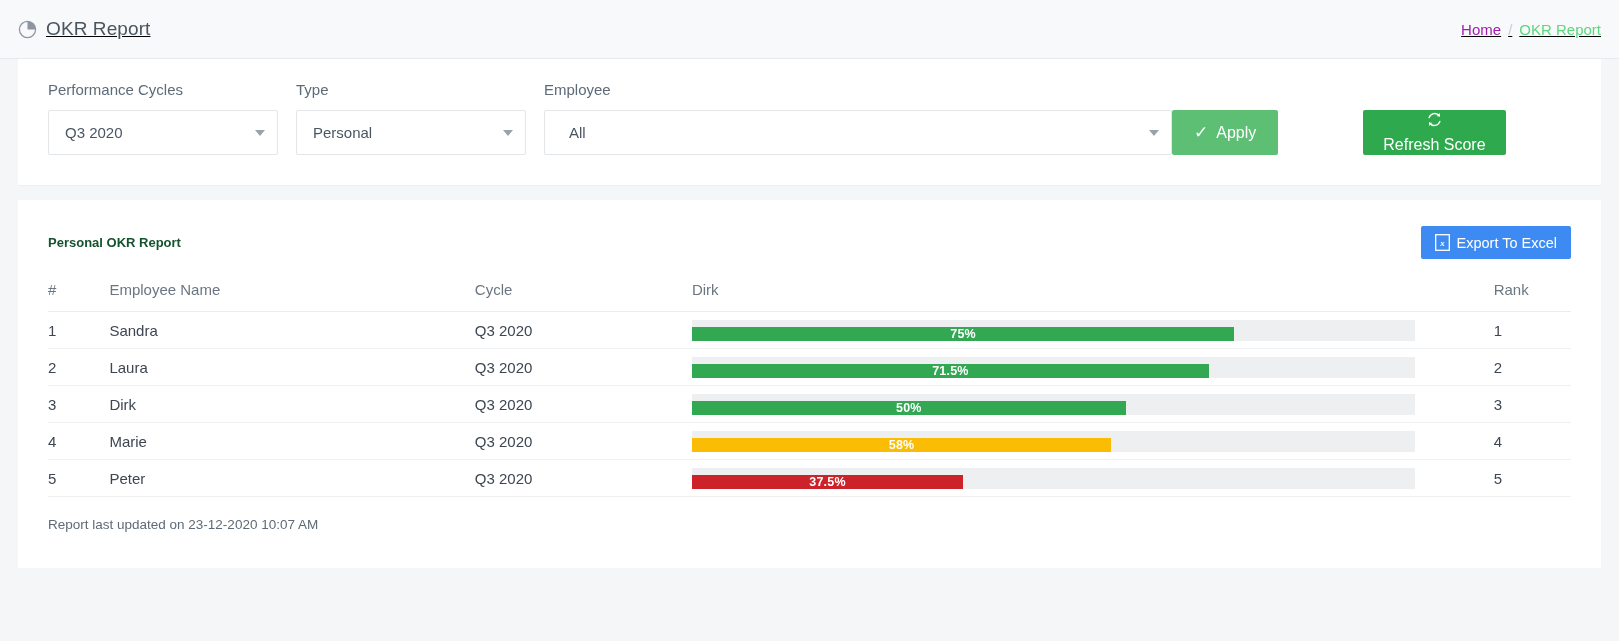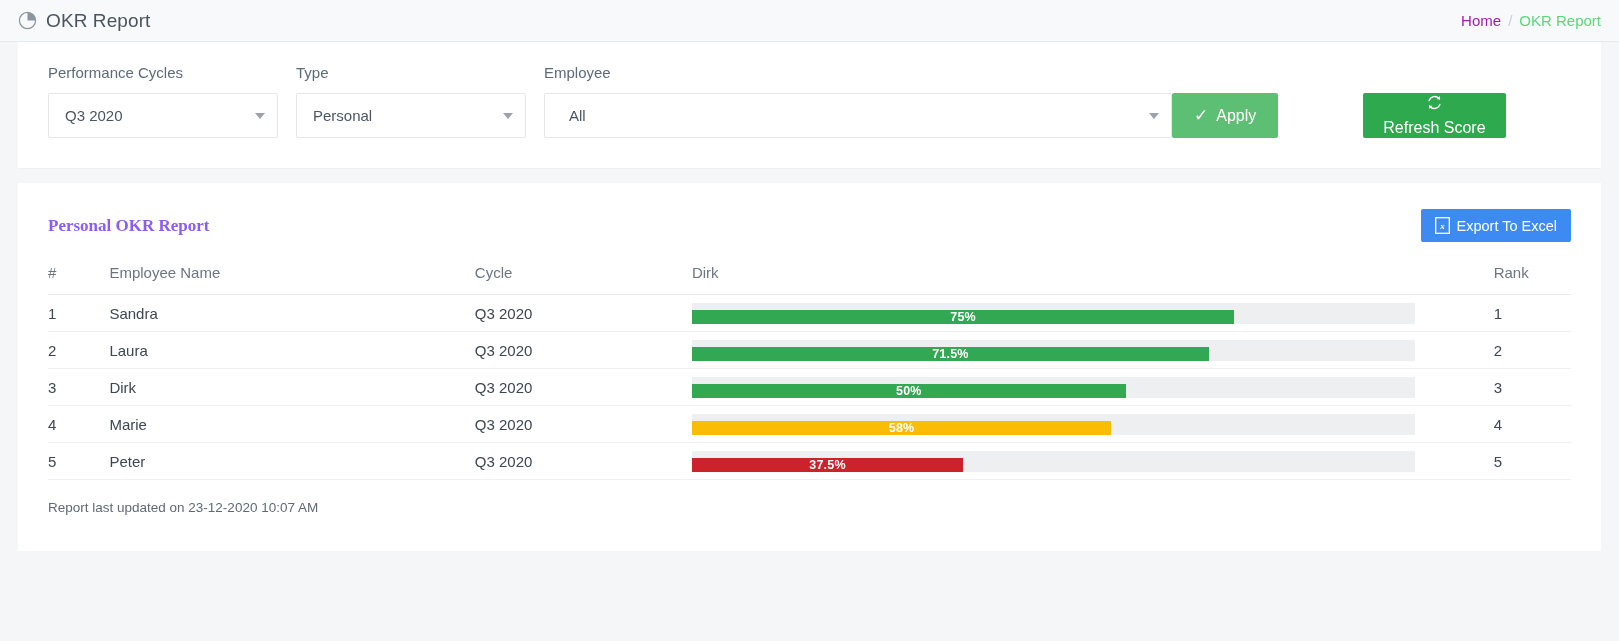--- a/index.html
+++ b/index.html
@@ -6,27 +6,28 @@
   html, body {
     margin: 0; padding: 0;
     width: 1619px; height: 641px;
     background: #f4f6f8;
     font-family: "Liberation Sans", sans-serif;
     overflow: hidden;
   }
 
   
   .topbar {
-    height: 42px;
+    height: 59px;
     background: #f7f9fa;
     border-bottom: 1px solid #e6eaee;
     display: flex;
     align-items: center;
     justify-content: space-between;
     padding: 0 18px 0 18px;
+    text-decoration: underline;
   }
   .topbar-left { display: flex; align-items: center; gap: 9px; }
   .pie-icon { width: 19px; height: 19px; display: block; }
   .page-title {
     font-size: 19px;
     color: #4a5560;
     letter-spacing: .1px;
   }
   .breadcrumb {
     font-size: 15px;
@@ -117,24 +118,23 @@
     padding: 26px 30px 26px 30px;
     height: 368px;
   }
   .report-head {
     display: flex;
     align-items: center;
     justify-content: space-between;
     margin-bottom: 22px;
   }
   .report-title {
-    font-size: 17px;
+    font-size: 13px;
     font-weight: bold;
-    color: #8b5cf6;
-    font-family: Liberation Serif, serif;
+    color: #14532d;
   }
   .btn-export {
     height: 33px;
     padding: 0 14px;
     background: #3d8bf2;
     color: #fff;
     font-size: 14.5px;
     gap: 7px;
   }
   .excel-icon { width: 15px; height: 17px; display: block; }

